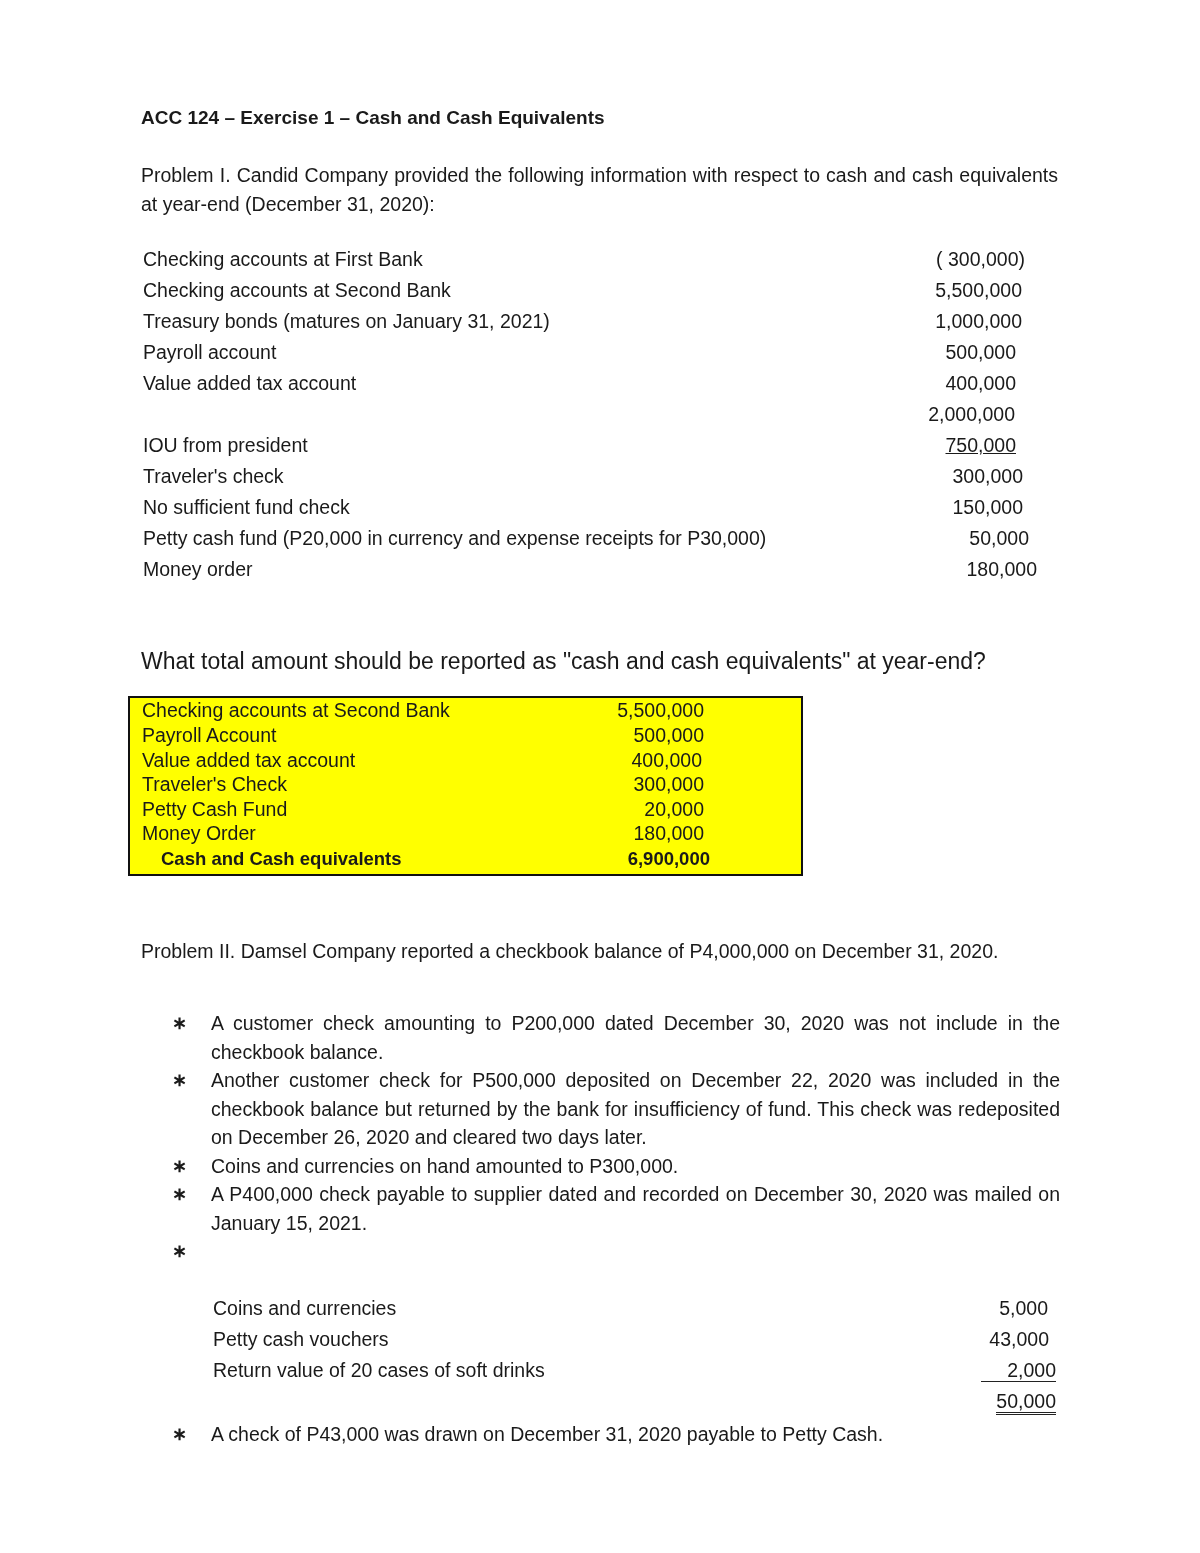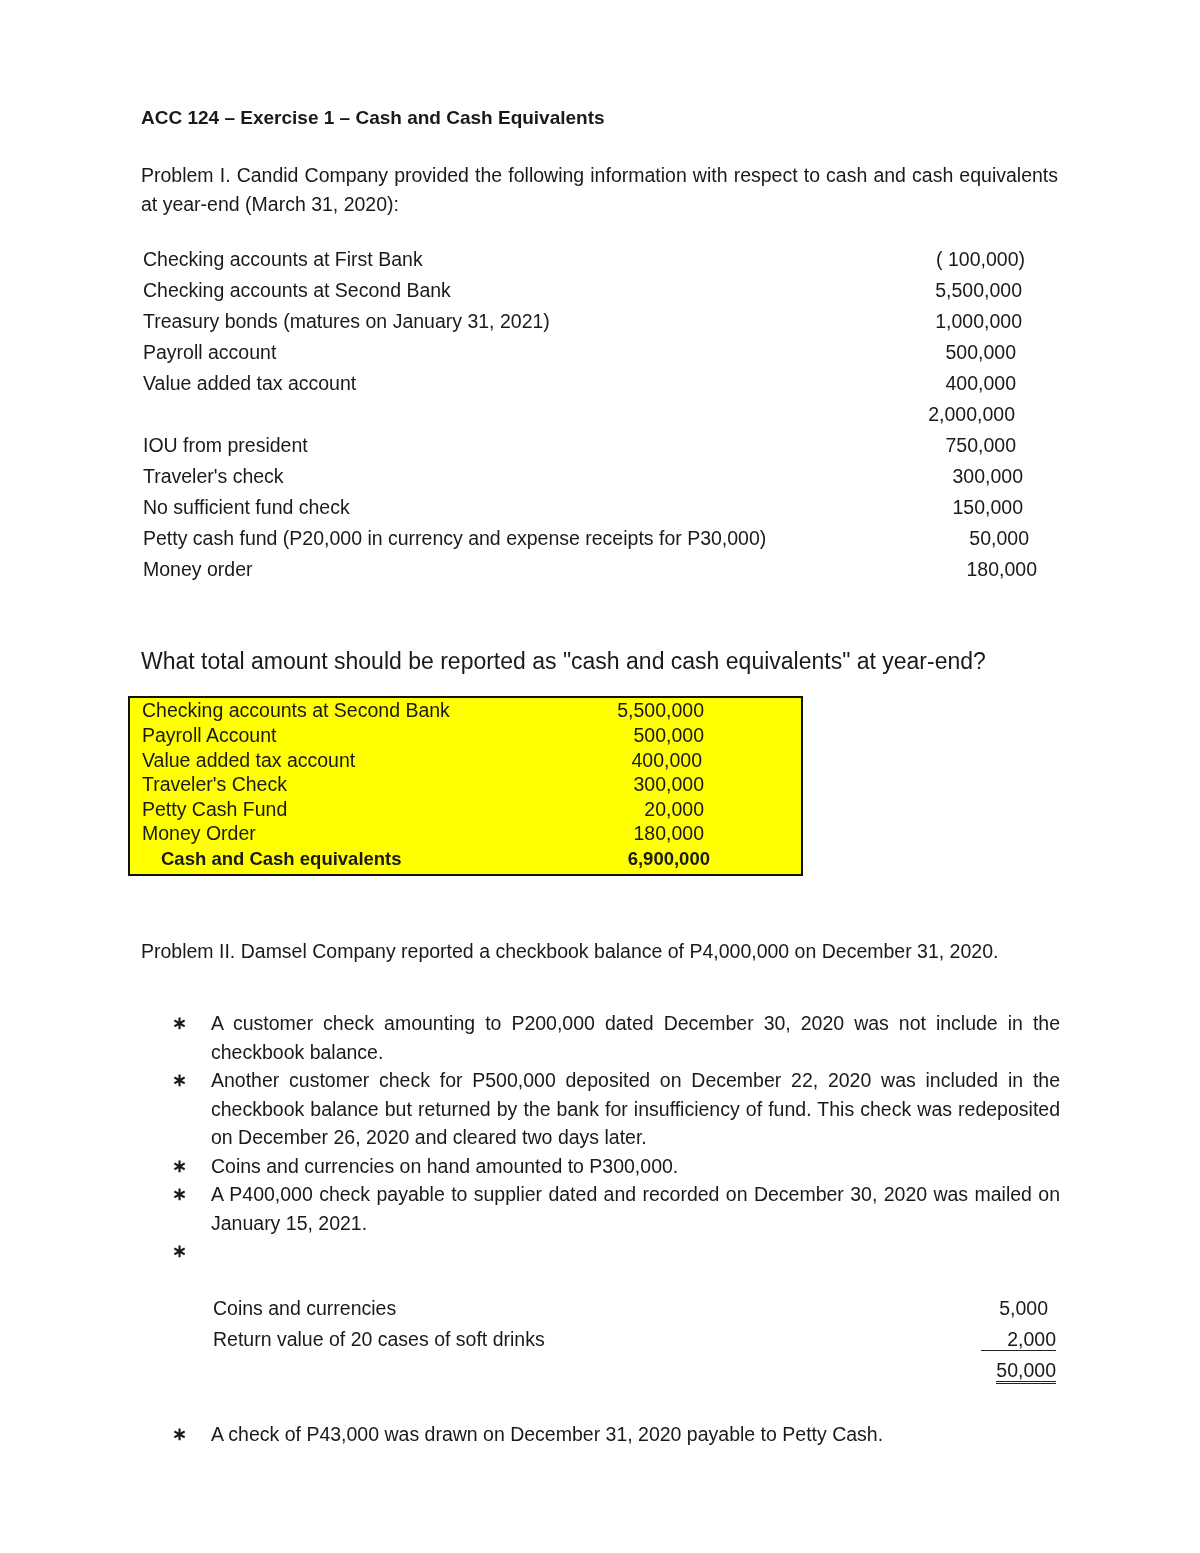--- a/index.html
+++ b/index.html
@@ -39,26 +39,26 @@
   .petty .lbl { position: absolute; left: 0; top: 0; font-size: 19.5px; }
   .petty .amt { position: absolute; right: 2px; top: 0; font-size: 19.5px; text-align: left; }
   .u-single { border-bottom: 1.5px solid #222; padding-left: 26px; line-height: 22px; }
   .u-double { border-bottom: 3px double #222; line-height: 22px; }
 </style>
 </head>
 <body>
 
 <div class="abs title">ACC 124 – Exercise 1 – Cash and Cash Equivalents</div>
 
-<div class="abs para" style="top:161px;">Problem I. Candid Company provided the following information with respect to cash and cash equivalents at year-end (March 31, 2020):</div>
+<div class="abs para" style="top:161px;">Problem I. Candid Company provided the following information with respect to cash and cash equivalents at year-end (December 31, 2020):</div>
 
 <div class="list1">
   <div class="row">
     <span class="lbl">Checking accounts at First Bank</span>
-    <span class="amt" style="right:18px;">( 100,000)</span>
+    <span class="amt" style="right:18px;">( 300,000)</span>
   </div>
   <div class="row">
     <span class="lbl">Checking accounts at Second Bank</span>
     <span class="amt" style="right:21px;">5,500,000</span>
   </div>
   <div class="row">
     <span class="lbl">Treasury bonds (matures on January 31, 2021)</span>
     <span class="amt" style="right:21px;">1,000,000</span>
   </div>
   <div class="row">
@@ -67,21 +67,21 @@
   </div>
   <div class="row">
     <span class="lbl">Value added tax account</span>
     <span class="amt" style="right:27px;">400,000</span>
   </div>
   <div class="row">
     <span class="amt" style="right:28px;">2,000,000</span>
   </div>
   <div class="row">
     <span class="lbl">IOU from president</span>
-    <span class="amt" style="right:27px;">750,000</span>
+    <span class="amt" style="right:27px;text-decoration:underline;">750,000</span>
   </div>
   <div class="row">
     <span class="lbl">Traveler's check</span>
     <span class="amt" style="right:20px;">300,000</span>
   </div>
   <div class="row">
     <span class="lbl">No sufficient fund check</span>
     <span class="amt" style="right:20px;">150,000</span>
   </div>
   <div class="row">
@@ -150,20 +150,24 @@
     <span class="star">∗</span>
   </div>
 </div>
 
 <div class="petty">
   <div class="row">
     <span class="lbl">Coins and currencies</span>
     <span class="amt" style="right:10px;">5,000</span>
   </div>
   <div class="row">
+    <span class="lbl">Petty cash vouchers</span>
+    <span class="amt" style="right:9px;">43,000</span>
+  </div>
+  <div class="row">
     <span class="lbl">Return value of 20 cases of soft drinks</span>
     <span class="amt u-single">2,000</span>
   </div>
   <div class="row">
     <span class="amt u-double">50,000</span>
   </div>
 </div>
 
 <div class="bullets" style="top:1420px;">
   <div class="bullet">

